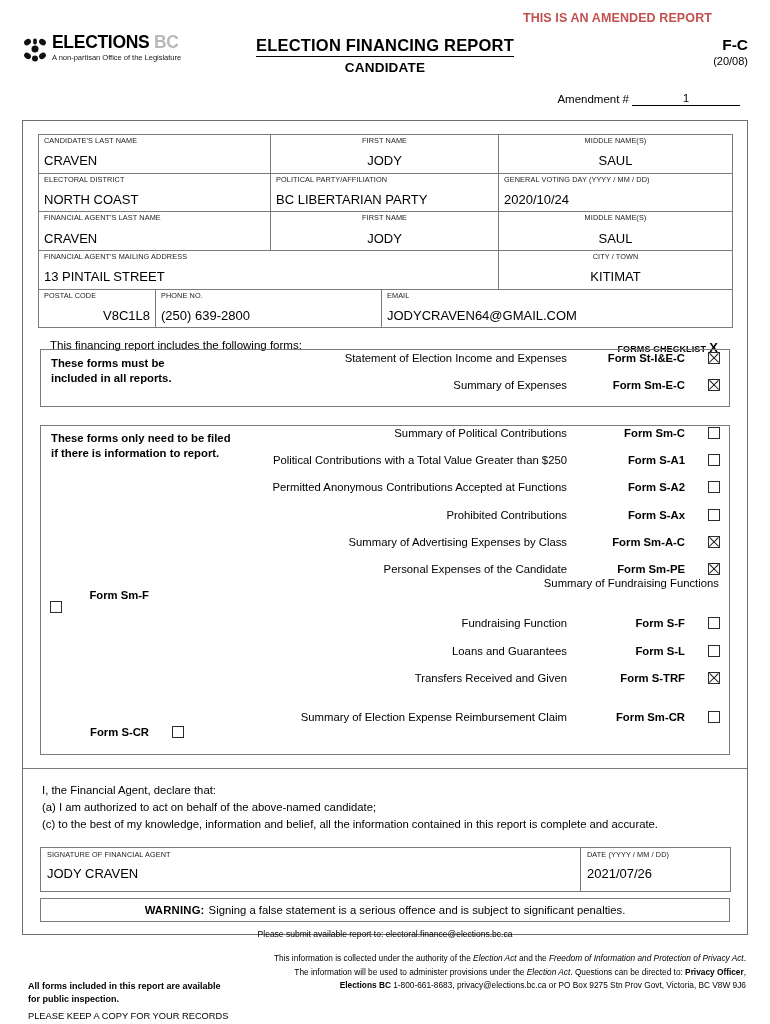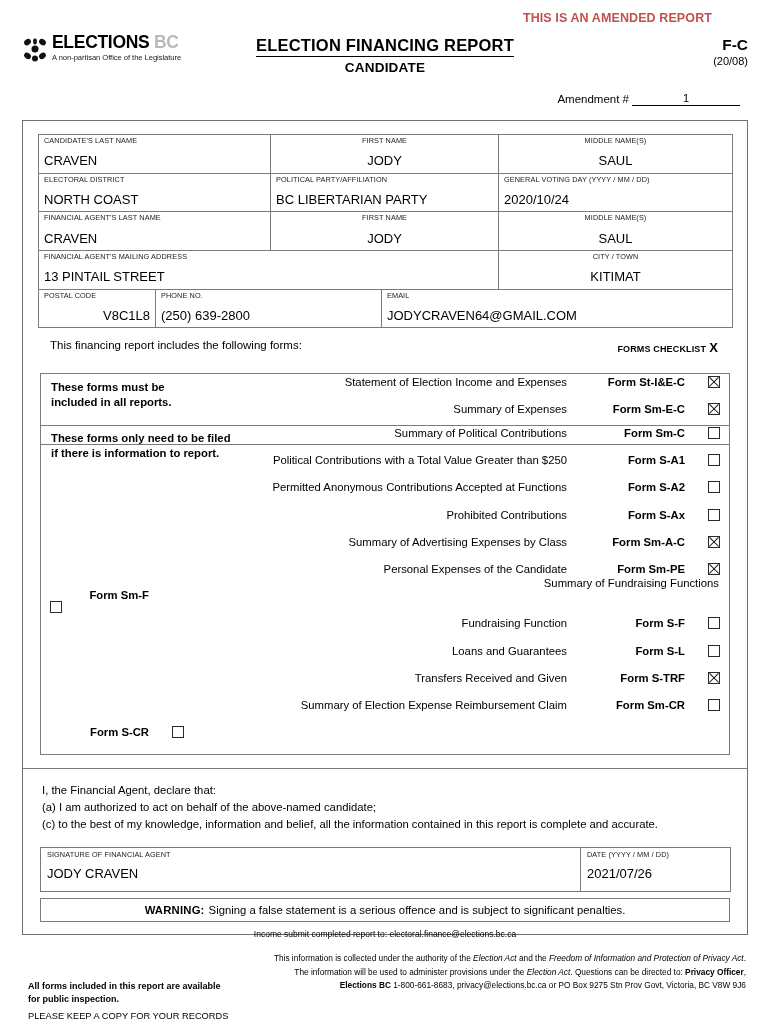--- a/index.html
+++ b/index.html
@@ -184,21 +184,21 @@
   }
 
   
   .cl-box {
     position: absolute;
     left: 40px;
     width: 690px;
     border: 1.3px solid #7b7b7b;
     box-sizing: border-box;
   }
-  #cl-required { top: 373px; height: 72px; }
+  #cl-required { top: 349px; height: 58px; }
   #cl-optional { top: 425px; height: 330px; }
 
   .cl-note {
     position: absolute;
     left: 10px;
     font-size: 11.3px;
     font-weight: 700;
     line-height: 1.3;
   }
   #cl-required .cl-note { top: 6px; }
@@ -551,21 +551,21 @@
             <div class="chk"></div>
           </div>
         </div>
         <div class="cl-row" style="top: 245.8px;">
           <div class="cl-name">Transfers Received and Given</div>
           <div class="cl-form">Form S-TRF</div>
           <div class="cl-check">
             <div class="chk checked"></div>
           </div>
         </div>
-        <div class="cl-row" style="top: 273px;">
+        <div class="cl-row" style="top: 285px;">
           <div class="cl-name">Summary of Election Expense Reimbursement Claim</div>
           <div class="cl-form">Form Sm-CR</div>
           <div class="cl-check">
             <div class="chk"></div>
           </div>
         </div>
         <div class="cl-row" style="top: 300.2px;">
           <div class="cl-form">Form S-CR</div>
           <div class="cl-check">
             <div class="chk"></div>
@@ -598,21 +598,21 @@
         </td>
       </tr>
     </tbody>
   </table>
 
   <div class="warning-box">
     <b>WARNING:</b>
       <span>Signing a false statement is a serious offence and is subject to significant penalties.</span>
   </div>
 
-  <div class="submit-note">Income submit completed report to: electoral.finance@elections.bc.ca</div>
+  <div class="submit-note">Please submit available report to: electoral.finance@elections.bc.ca</div>
 
   <div class="footer-left">
     <div class="bold">All forms included in this report are available</div>
     <div class="bold">for public inspection.</div>
     <div class="keep">PLEASE KEEP A COPY FOR YOUR RECORDS</div>
   </div>
 
   <div class="footer-right">
     <div class="l1"><span>This information is collected under the authority of the </span><i>Election Act</i><span> and the </span><i>Freedom of Information and Protection of Privacy Act</i><span>.</span></div>
     <div class="l2"><span>The information will be used to administer provisions under the </span><i>Election Act</i><span>. Questions can be directed to: </span><b>Privacy Officer</b><span>,</span></div>

